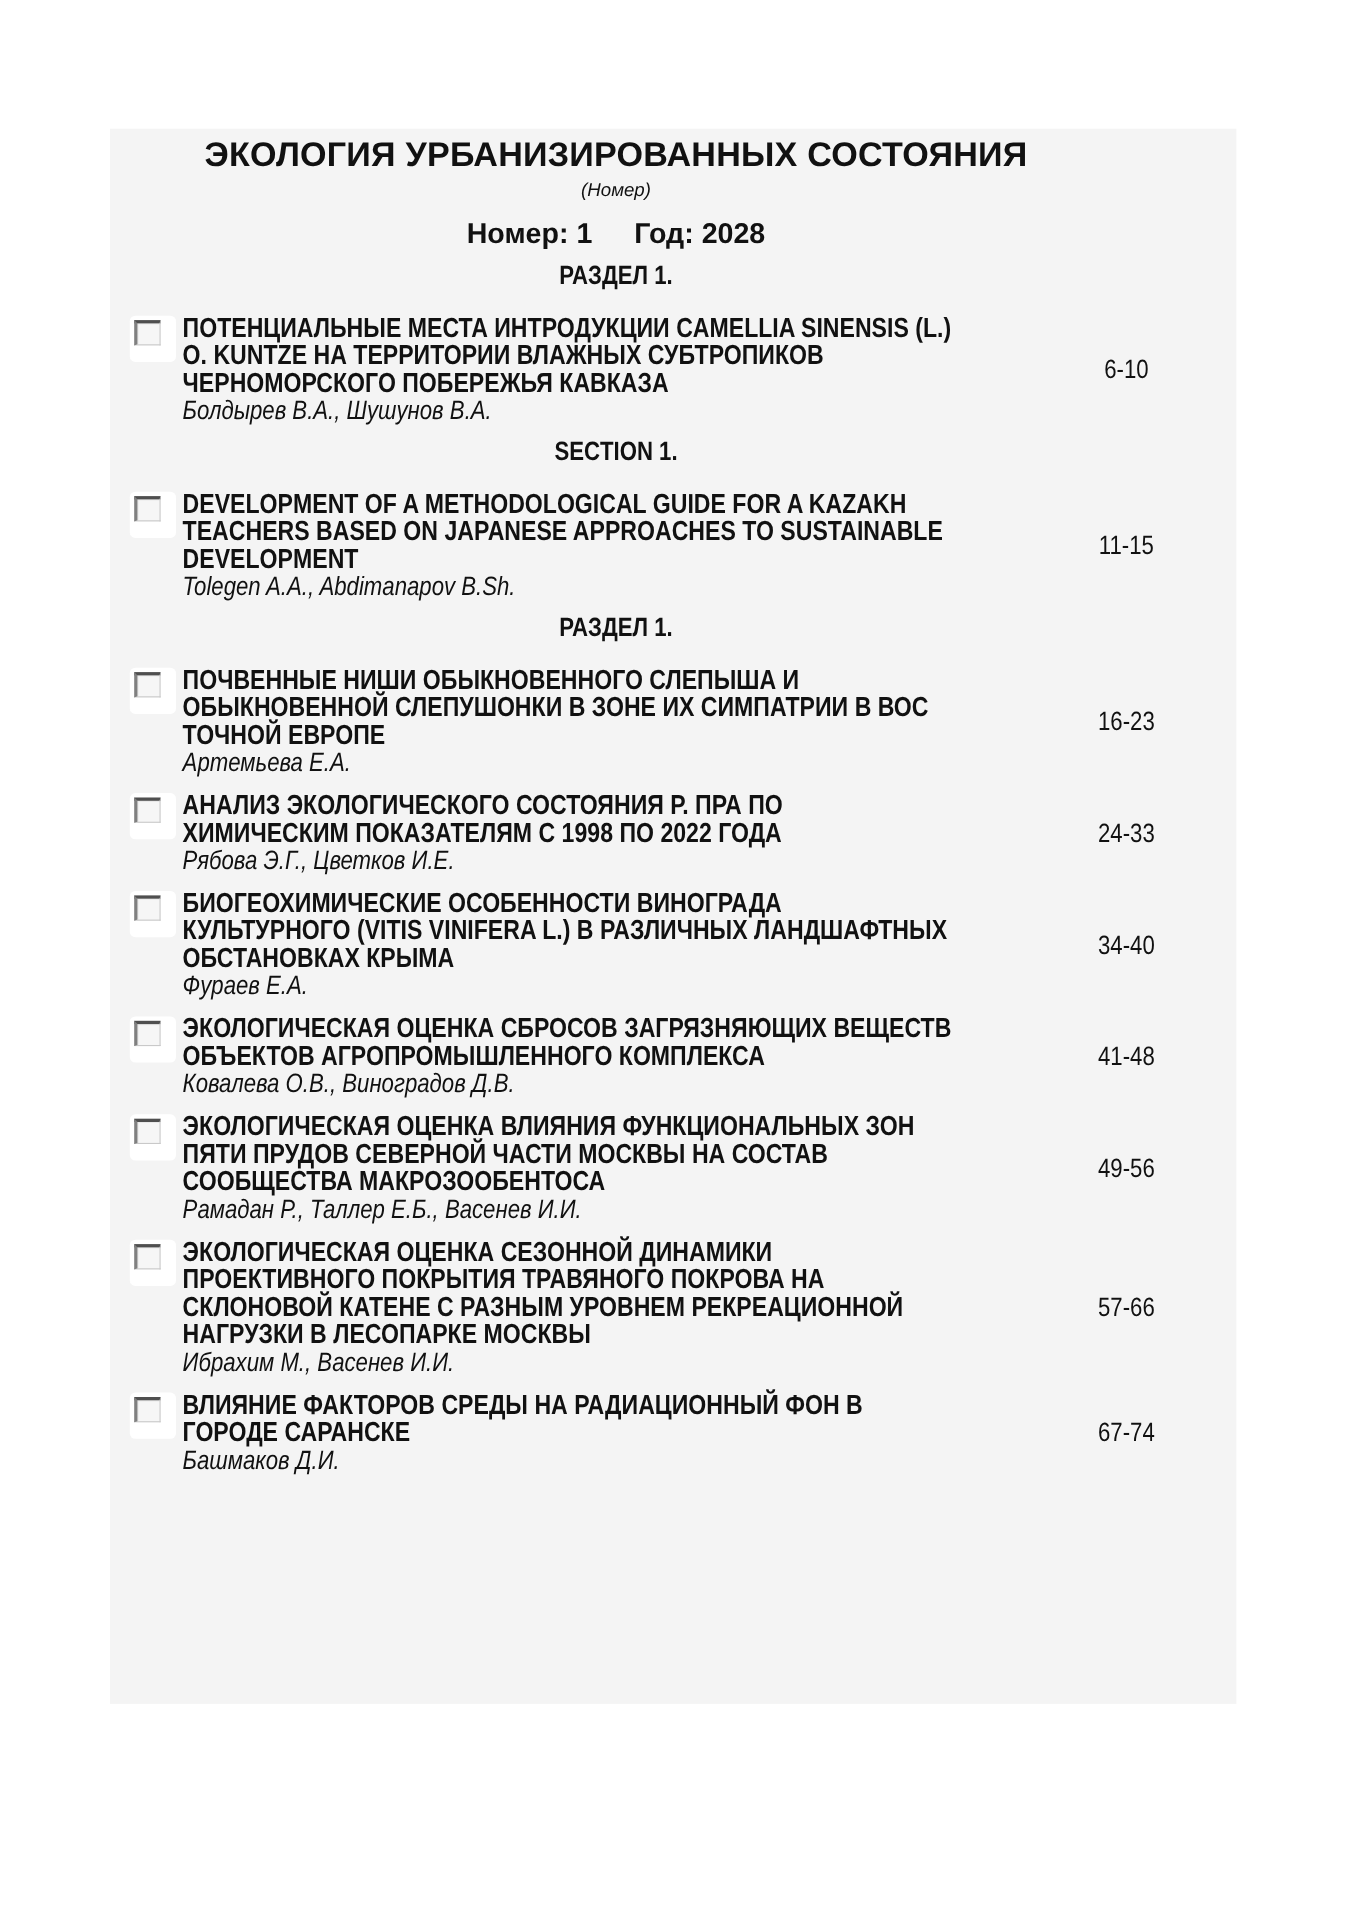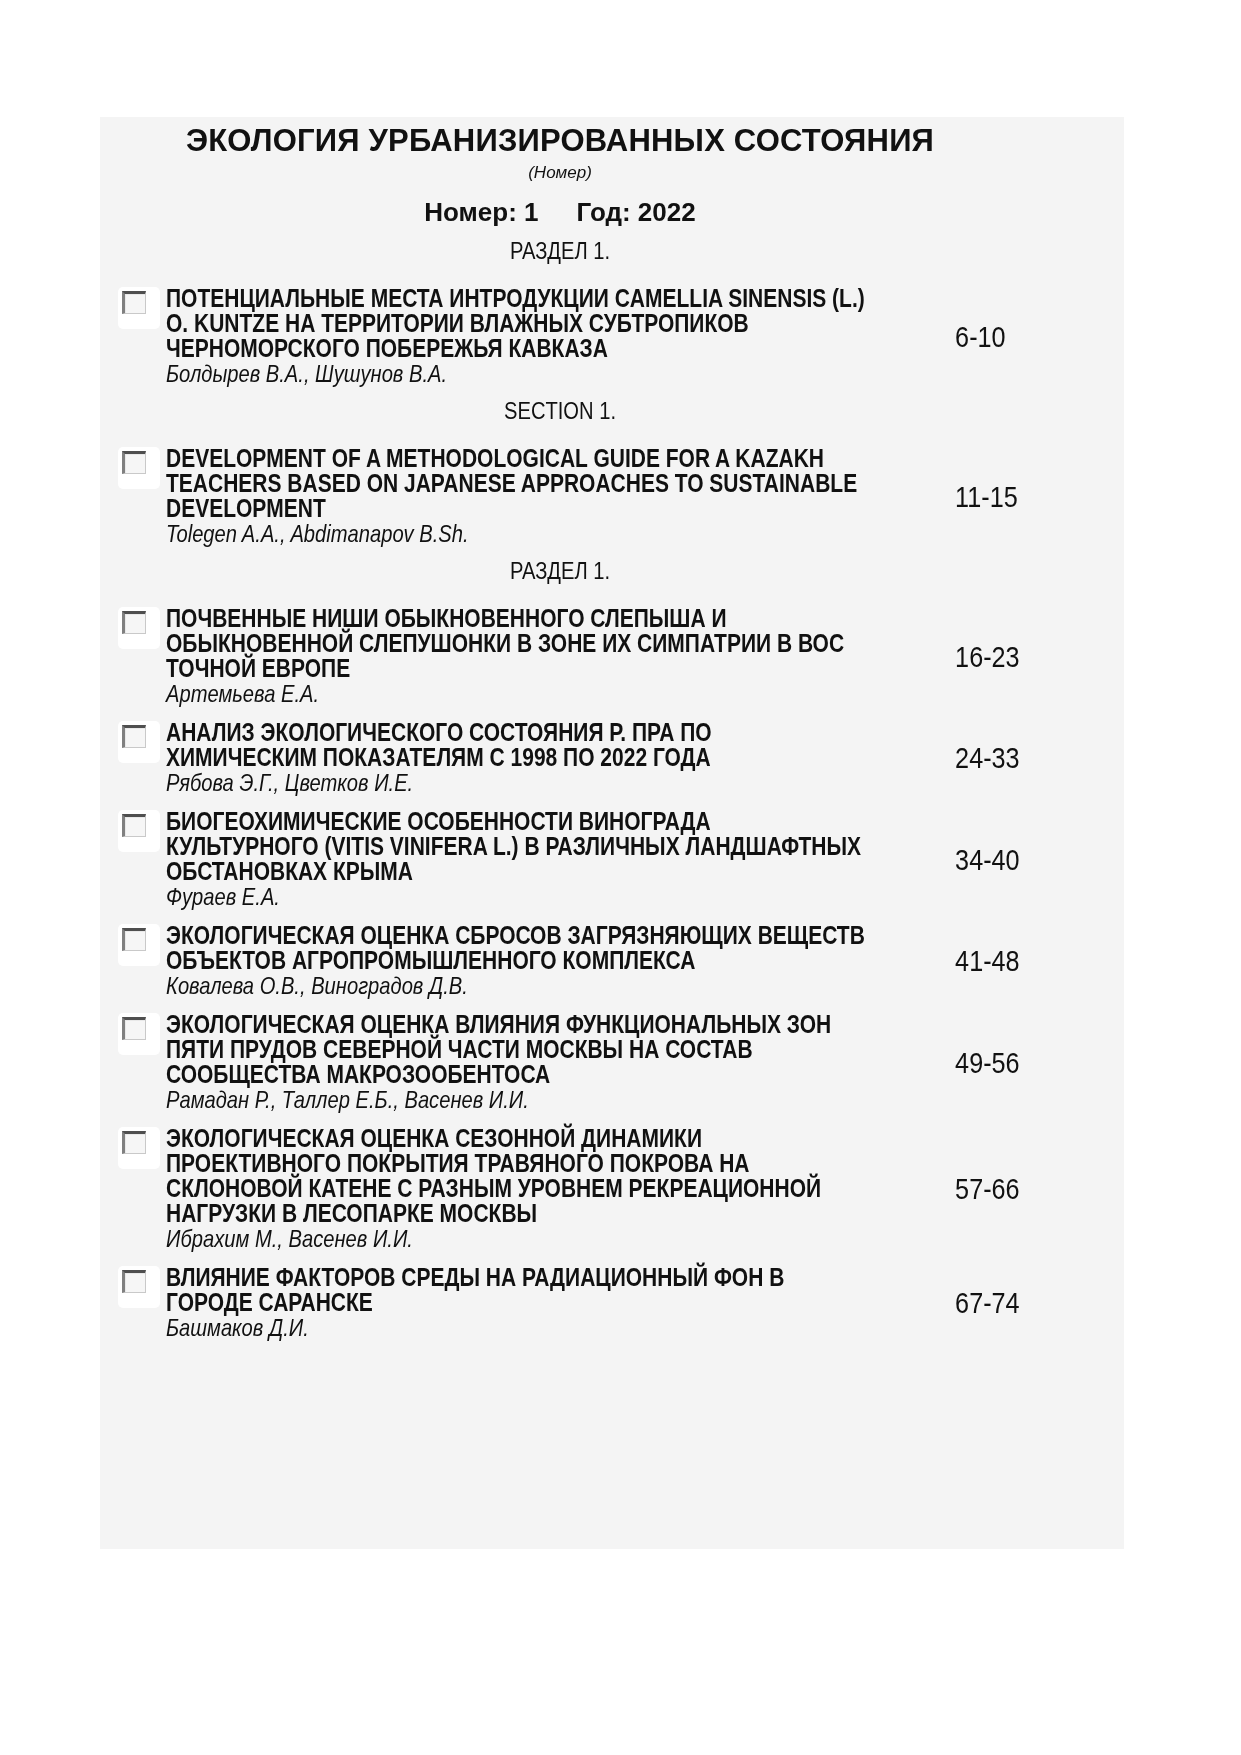--- a/index.html
+++ b/index.html
@@ -33,21 +33,21 @@
     font-size:26px; font-weight:bold; line-height:28px;
   }
   .issue-line .year { margin-left:38px; }
   
   .cond       { transform:scaleX(0.84); transform-origin:left top; white-space:pre; }
   .cond-center{ transform:scaleX(0.84); transform-origin:center top; }
   
   .section-heading {
     margin:14px 164px 24px 60px;
     text-align:center;
-    font-size:24px; font-weight:normal; line-height:22px;
+    font-size:24px; font-weight:bold; line-height:22px;
   }
   
   .article-row {
     display:flex;
     margin:0 0 14px 0;
     padding-left:18px;
   }
   .checkbox-box {
     flex:none; align-self:flex-start;
     width:42px; height:42px; margin-top:1px;
@@ -73,33 +73,33 @@
     white-space:pre;
   }
   .article-authors {
     margin:0;
     font-style:italic; font-size:24px; font-weight:normal; line-height:25px;
     white-space:pre;
   }
   .pages-col {
     flex:none; width:164px;
     align-self:center;
-    text-align:left;
+    text-align:center;
     padding-right:18px;
-    font-size:30px; line-height:25px;
+    font-size:24px; line-height:25px;
   }
 </style>
 </head>
 <body>
 
 <div class="panel">
 
   <h1 class="journal-title">ЭКОЛОГИЯ УРБАНИЗИРОВАННЫХ СОСТОЯНИЯ</h1>
   <div class="journal-city">(Номер)</div>
-  <div class="issue-line"><span>Номер: 1</span><span class="year">Год: 2022</span></div>
+  <div class="issue-line"><span>Номер: 1</span><span class="year">Год: 2028</span></div>
 
   <div class="section-heading">
     <div class="cond-center">РАЗДЕЛ 1.</div>
   </div>
 
   <div class="article-row">
     <div class="checkbox-box">
       <div class="checkbox-glyph"></div>
     </div>
     <div class="article-text">

